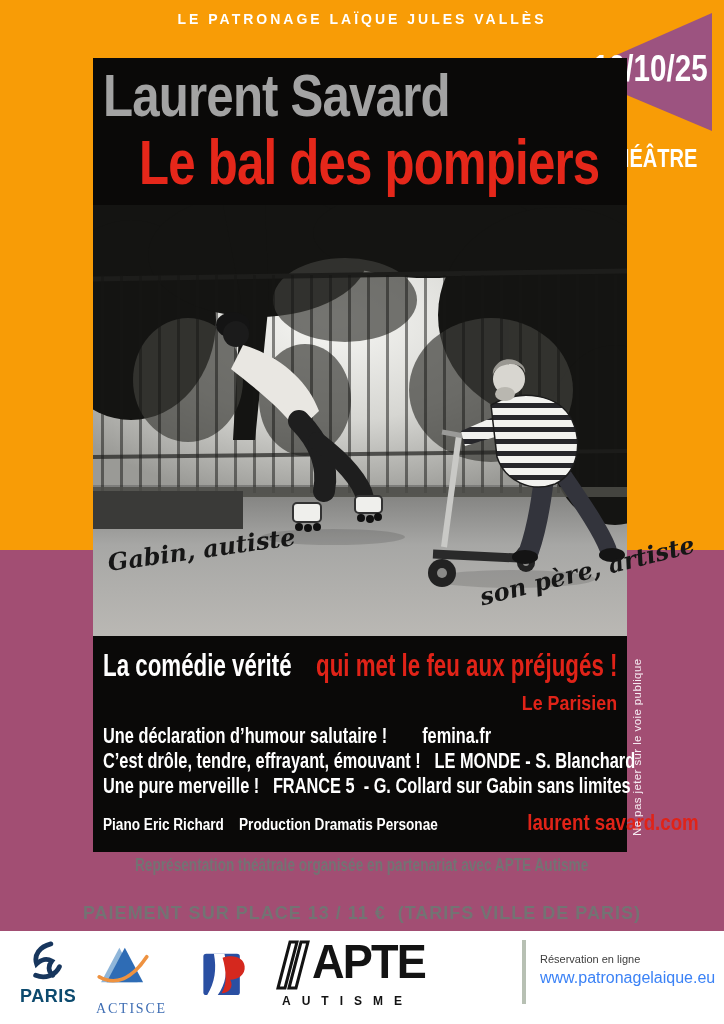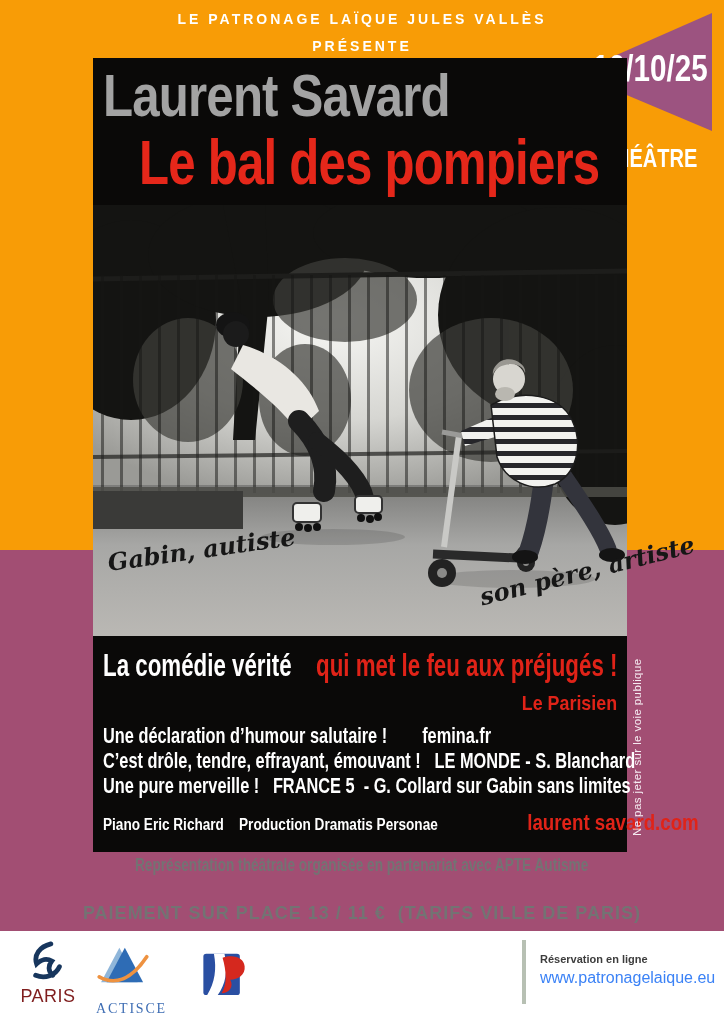--- a/index.html
+++ b/index.html
@@ -69,46 +69,45 @@
 
   
   .banner-line{position:absolute;left:0;width:724px;text-align:center;color:#737373;font-weight:700;}
   .b1{top:855px;font-size:17.5px;} .b1 .cond-c{transform:scaleX(.78);}
   .b2{top:883px;font-size:13.5px;letter-spacing:1.5px;}
   .b3{top:903px;font-size:18px;letter-spacing:1px;white-space:pre;}
 
   
   .logo{position:absolute;text-align:center;}
   .logo-paris{left:20px;top:941px;width:56px;}
-  .paris-label{font-size:18px;font-weight:400;color:#7f1d1d;letter-spacing:.5px;margin-top:1px;}
+  .paris-label{font-size:18px;font-weight:700;color:#0c4a6e;letter-spacing:.5px;margin-top:1px;}
   .logo-actisce{left:96px;top:944px;width:50px;}
   .actisce-label{font-size:14px;font-family:"Liberation Serif",serif;color:#3F6EB4;
                  letter-spacing:1.8px;margin-top:11px;}
   .logo-fr{left:200px;top:950px;width:48px;}
   .logo-apte{left:276px;top:938px;width:170px;text-align:left;}
   .apte-row{display:flex;align-items:flex-start;}
   .apte-label{font-size:49px;font-weight:900;color:#131313;letter-spacing:-2px;line-height:.95;
               transform:scaleX(.92);transform-origin:left top;}
   .apte-sub{font-size:12px;font-weight:700;color:#131313;letter-spacing:11px;margin:4px 0 0 6px;}
   .sep{position:absolute;left:522px;top:940px;width:4px;height:64px;background:#B7C0B3;}
   .resa{position:absolute;left:540px;top:953px;}
-  .resa-1{font-size:11px;color:#3D3D3D;font-weight:bold;}
+  .resa-1{font-size:11px;color:#3D3D3D;}
   .resa-2{font-size:16px;color:#3b82f6;margin-top:4px;}
 </style>
 </head>
 <body>
 
 <div class="page">
 
   <div class="bg-orange"></div>
   <div class="bg-purple"></div>
   <div class="bg-footer"></div>
 
   <div class="header-line h1">LE PATRONAGE LAÏQUE JULES VALLÈS</div>
-  <div class="header-line h2">PRÉSENTE</div>
 
   <div class="triangle"></div>
   <div class="date"><span class="cond-c">10/10/25</span></div>
   <div class="time"><span class="cond-c">20H</span></div>
   <div class="venue"><span class="cond-c">THÉÂTRE</span></div>
 
   <div class="blackbox">
 
     <div class="artist"><span class="cond">Laurent Savard</span></div>
     <div class="title"><span class="cond">Le bal des pompiers</span></div>
@@ -250,20 +249,30 @@
   </div>
 
   <div class="logo logo-fr">
     <svg width="46" height="48" viewBox="0 0 47 50">
       <rect x="2" y="4" width="38" height="43" rx="3" fill="#2A4FA2"></rect>
       <path d="M6,47 C14,34 16,20 13,4 L24,4 C28,22 25,36 17,47 Z" fill="#ffffff"></path>
       <path d="M22,8 C34,4 44,8 45,17 C46,26 38,31 30,31 C34,38 29,45 21,45 C27,36 26,22 22,8 Z" fill="#D5281E"></path>
     </svg>
   </div>
 
+  <div class="logo logo-apte">
+    <div class="apte-row">
+      <svg width="36" height="52" viewBox="0 0 36 52">
+        <polygon points="2,50 14,4 21,4 9,50" fill="#ffffff" stroke="#131313" stroke-width="3"></polygon>
+        <polygon points="13,50 25,4 32,4 20,50" fill="#ffffff" stroke="#131313" stroke-width="3"></polygon>
+      </svg>
+      <span class="apte-label">APTE</span>
+    </div>
+    <div class="apte-sub">AUTISME</div>
+  </div>
 
   <div class="sep"></div>
 
   <div class="resa">
     <div class="resa-1">Réservation en ligne</div>
     <div class="resa-2">www.patronagelaique.eu</div>
   </div>
 
 </div>
 

